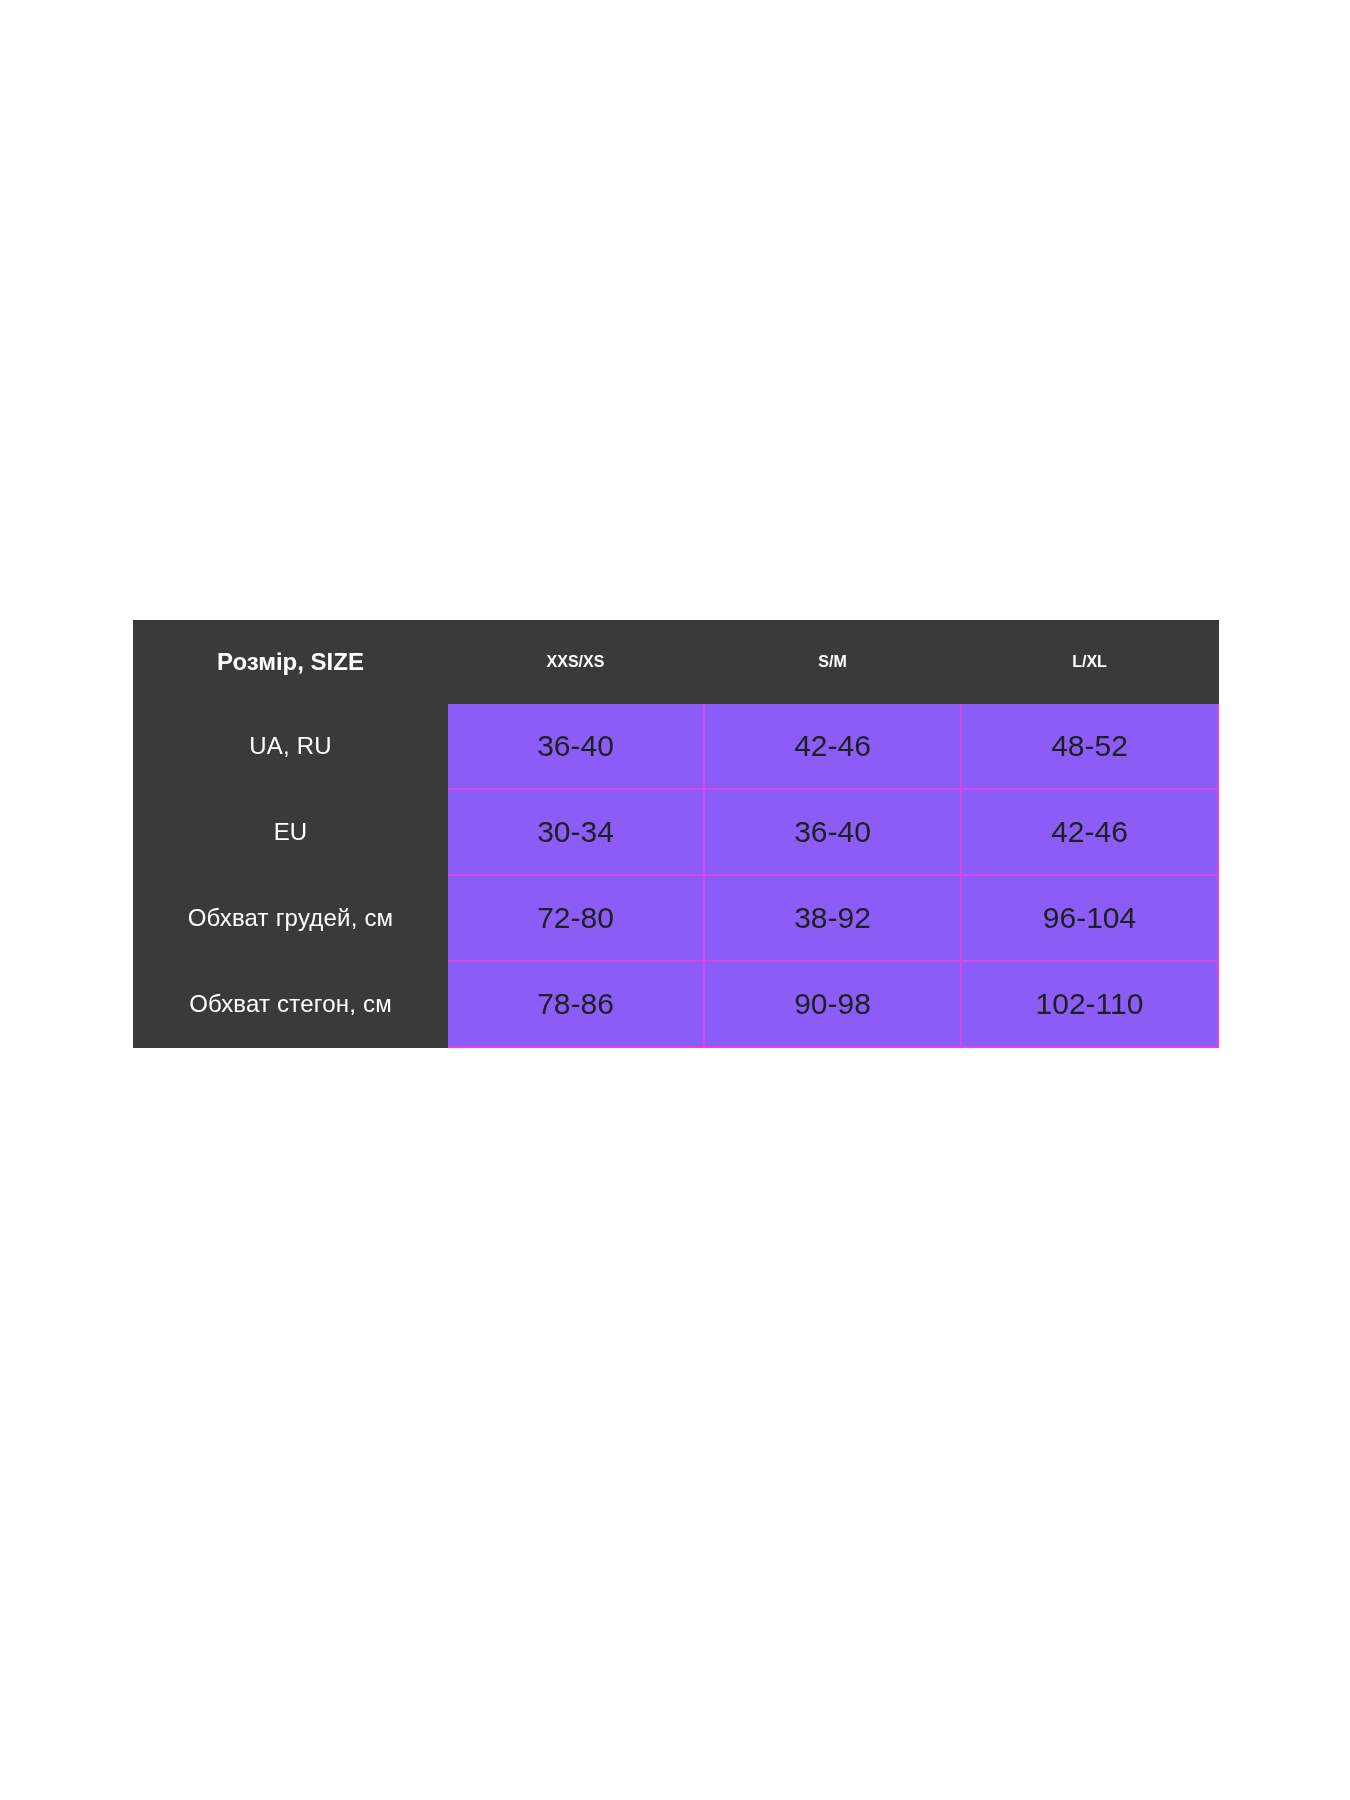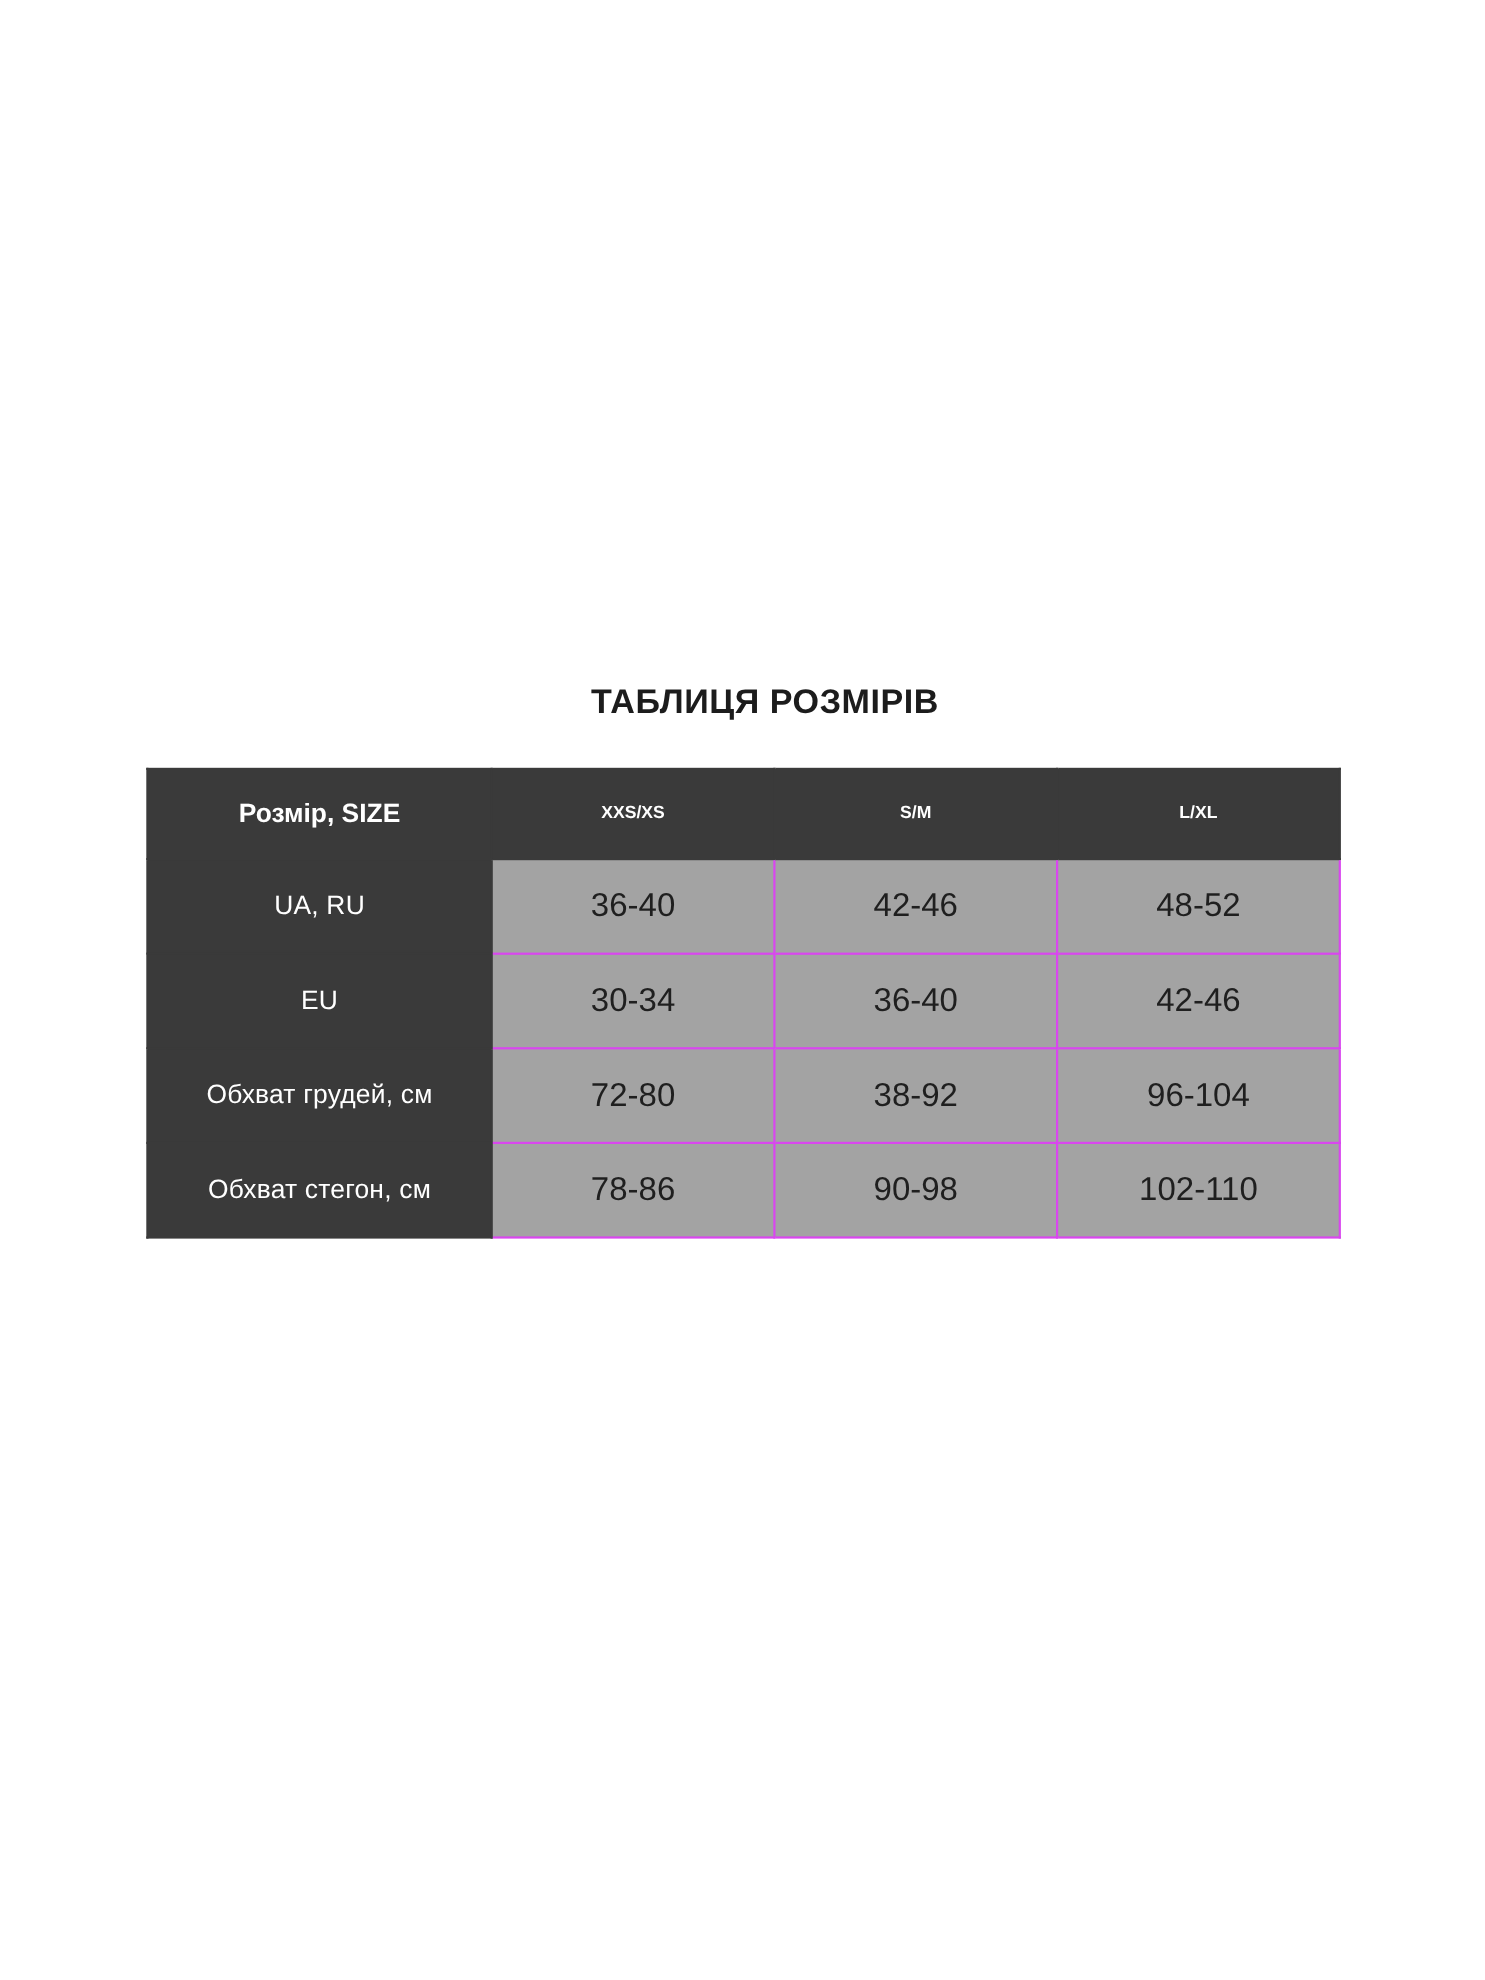--- a/index.html
+++ b/index.html
@@ -80,32 +80,31 @@
     font-weight: bold;
     font-size: 16px;
     border-color: #3a3a3a;
     height: 78px;
   }
   table.size-table tr.head-row td.head-label {
     font-size: 24px;
   }
 
   table.size-table td.value-cell {
-    background: #a3a3a3;
+    background: #8b5cf6;
     font-size: 30px;
     color: #1f1f1f;
   }
 </style>
 </head>
 <body>
 
 <div class="sheet">
   <div class="chart-wrap">
 
-    <h1 class="chart-title">ТАБЛИЦЯ РОЗМІРІВ</h1>
 
     <table class="size-table">
       <colgroup>
         <col class="c-label">
         <col class="c-val">
         <col class="c-val">
         <col class="c-val">
       </colgroup>
       <tbody>
         <tr class="head-row">

